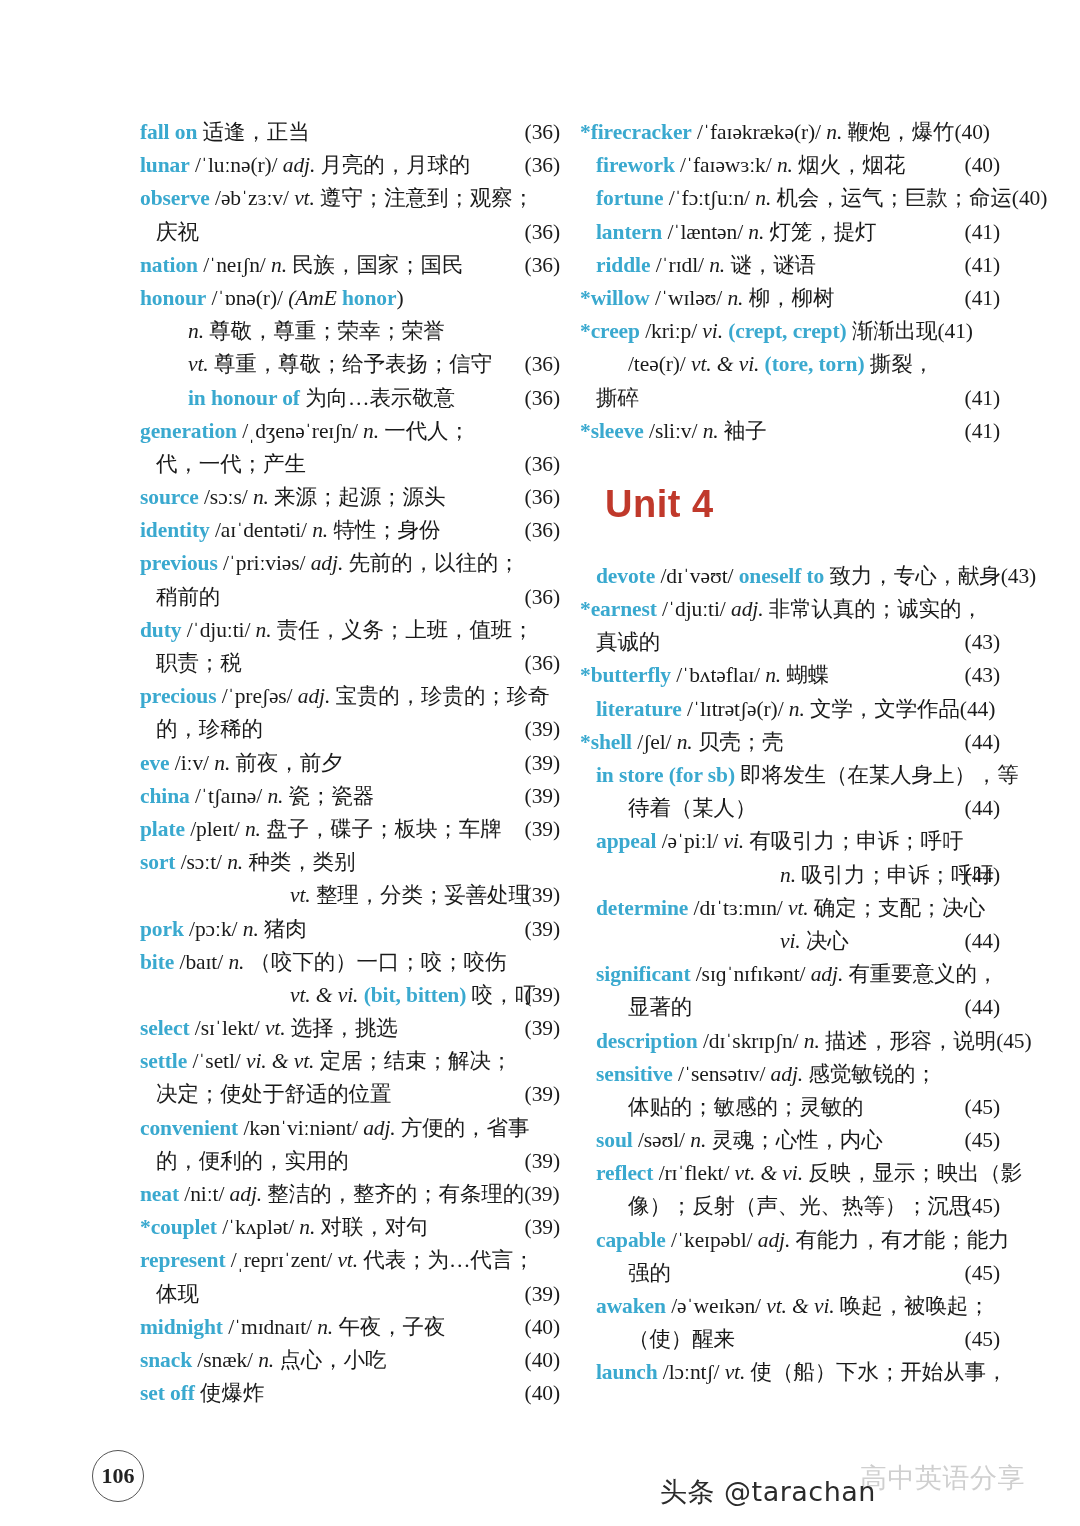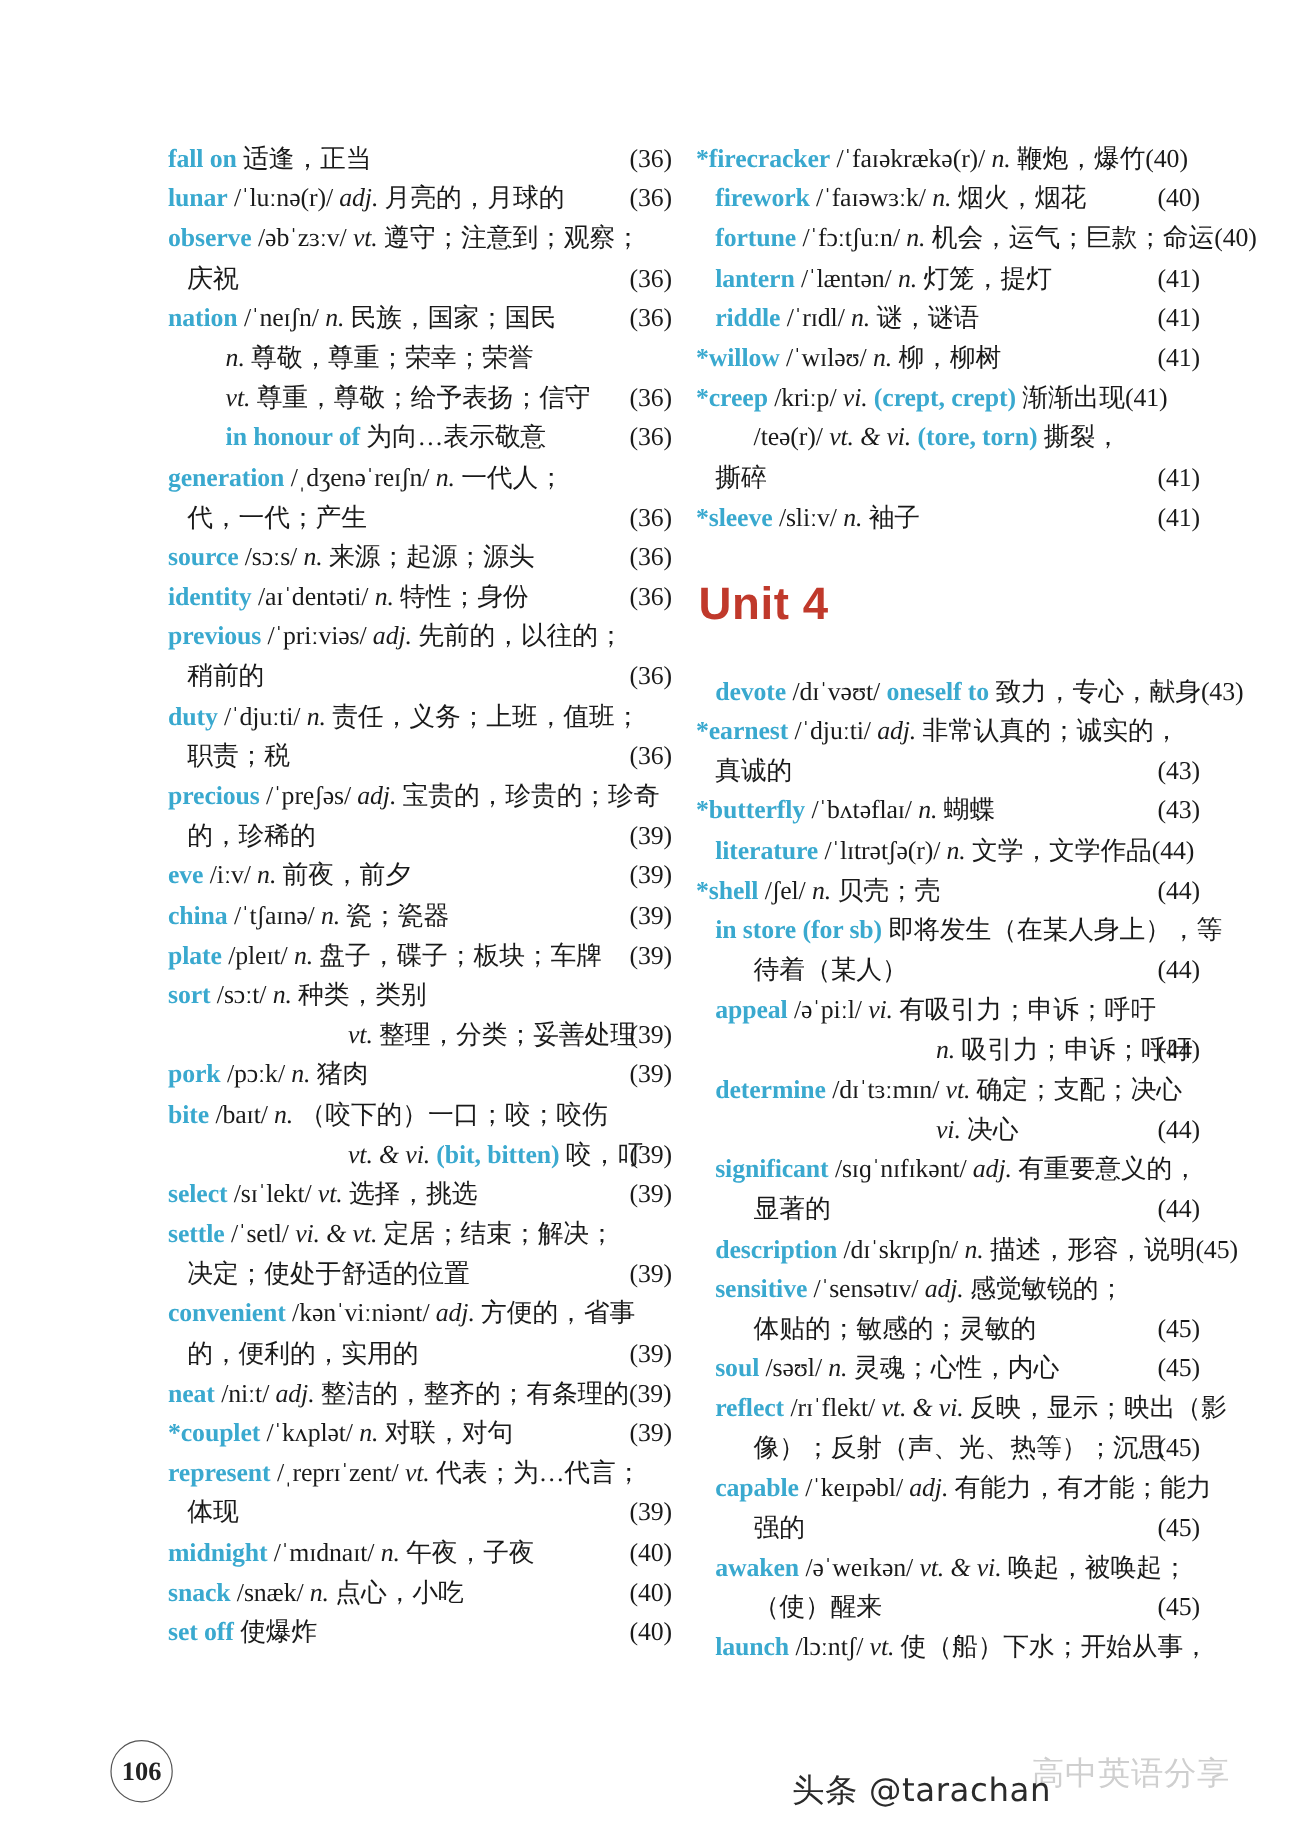--- a/index.html
+++ b/index.html
@@ -103,20 +103,21 @@
   }
 
   
   .unit-head {
     font-family: "Liberation Sans", sans-serif;
     font-weight: bold;
     font-size: 38px;
     color: #c0392b;
     letter-spacing: 0.5px;
     line-height: 1;
+    margin-left: 23px;
   }
   .unit-wrap {
     height: 112px;
     display: flex;
     align-items: center;
     padding-left: 2px;
   }
 
   
   .folio {
@@ -164,20 +165,21 @@
 <div id="page">
 
   <div class="columns">
 
     <div class="col col-left" id="col-left">
         <div class="line ind0"><span class="hw">fall on</span> <span class="cn">适逢，正当</span><span class="pg">(36)</span></div>
         <div class="line ind0"><span class="hw">lunar</span> <span class="ph">/ˈluːnə(r)/</span> <span class="pos">adj.</span> <span class="cn">月亮的，月球的</span><span class="pg">(36)</span></div>
         <div class="line ind0"><span class="hw">observe</span> <span class="ph">/əbˈzɜːv/</span> <span class="pos">vt.</span> <span class="cn">遵守；注意到；观察；</span></div>
         <div class="line ind1"><span class="cn">庆祝</span><span class="pg">(36)</span></div>
         <div class="line ind0"><span class="hw">nation</span> <span class="ph">/ˈneɪʃn/</span> <span class="pos">n.</span> <span class="cn">民族，国家；国民</span><span class="pg">(36)</span></div>
+        <div class="line ind0"><span class="hw">honour</span> <span class="ph">/ˈɒnə(r)/</span> <span class="amei">(<em>AmE</em> </span><span class="hw">honor</span><span>)</span> </div>
         <div class="line ind2"><span class="pos">n.</span> <span class="cn">尊敬，尊重；荣幸；荣誉</span></div>
         <div class="line ind2"><span class="pos">vt.</span> <span class="cn">尊重，尊敬；给予表扬；信守</span><span class="pg">(36)</span></div>
         <div class="line ind2"><span class="hw">in honour of</span> <span class="cn">为向…表示敬意</span><span class="pg">(36)</span></div>
         <div class="line ind0"><span class="hw">generation</span> <span class="ph">/ˌdʒenəˈreɪʃn/</span> <span class="pos">n.</span> <span class="cn">一代人；</span></div>
         <div class="line ind1"><span class="cn">代，一代；产生</span><span class="pg">(36)</span></div>
         <div class="line ind0"><span class="hw">source</span> <span class="ph">/sɔːs/</span> <span class="pos">n.</span> <span class="cn">来源；起源；源头</span><span class="pg">(36)</span></div>
         <div class="line ind0"><span class="hw">identity</span> <span class="ph">/aɪˈdentəti/</span> <span class="pos">n.</span> <span class="cn">特性；身份</span><span class="pg">(36)</span></div>
         <div class="line ind0"><span class="hw">previous</span> <span class="ph">/ˈpriːviəs/</span> <span class="pos">adj.</span> <span class="cn">先前的，以往的；</span></div>
         <div class="line ind1"><span class="cn">稍前的</span><span class="pg">(36)</span></div>
         <div class="line ind0"><span class="hw">duty</span> <span class="ph">/ˈdjuːti/</span> <span class="pos">n.</span> <span class="cn">责任，义务；上班，值班；</span></div>

